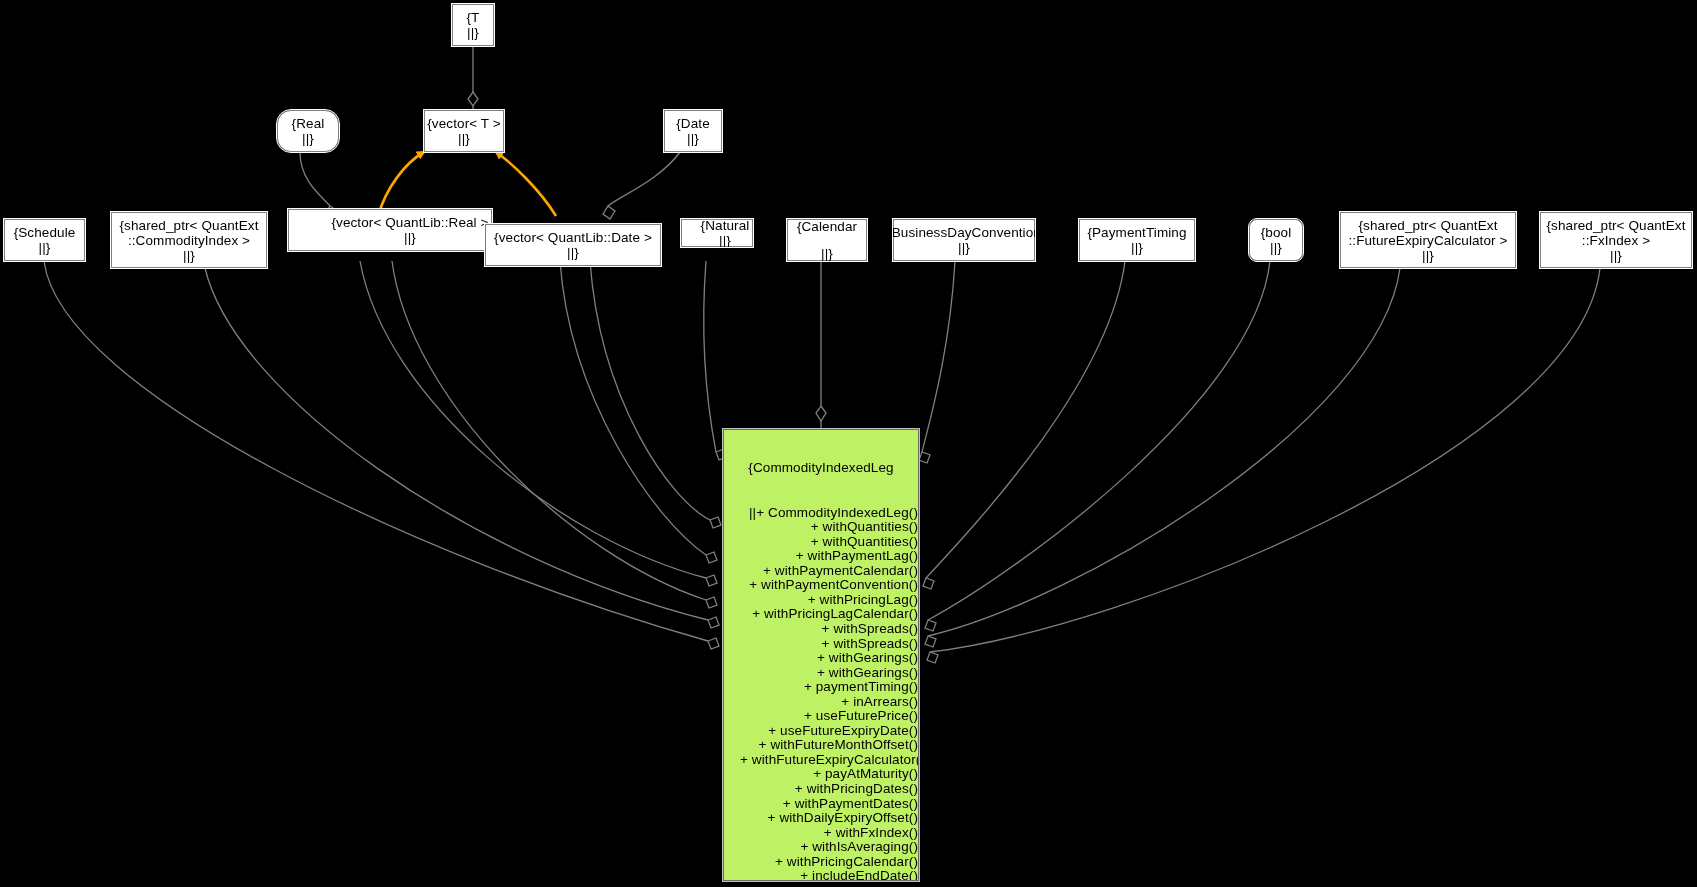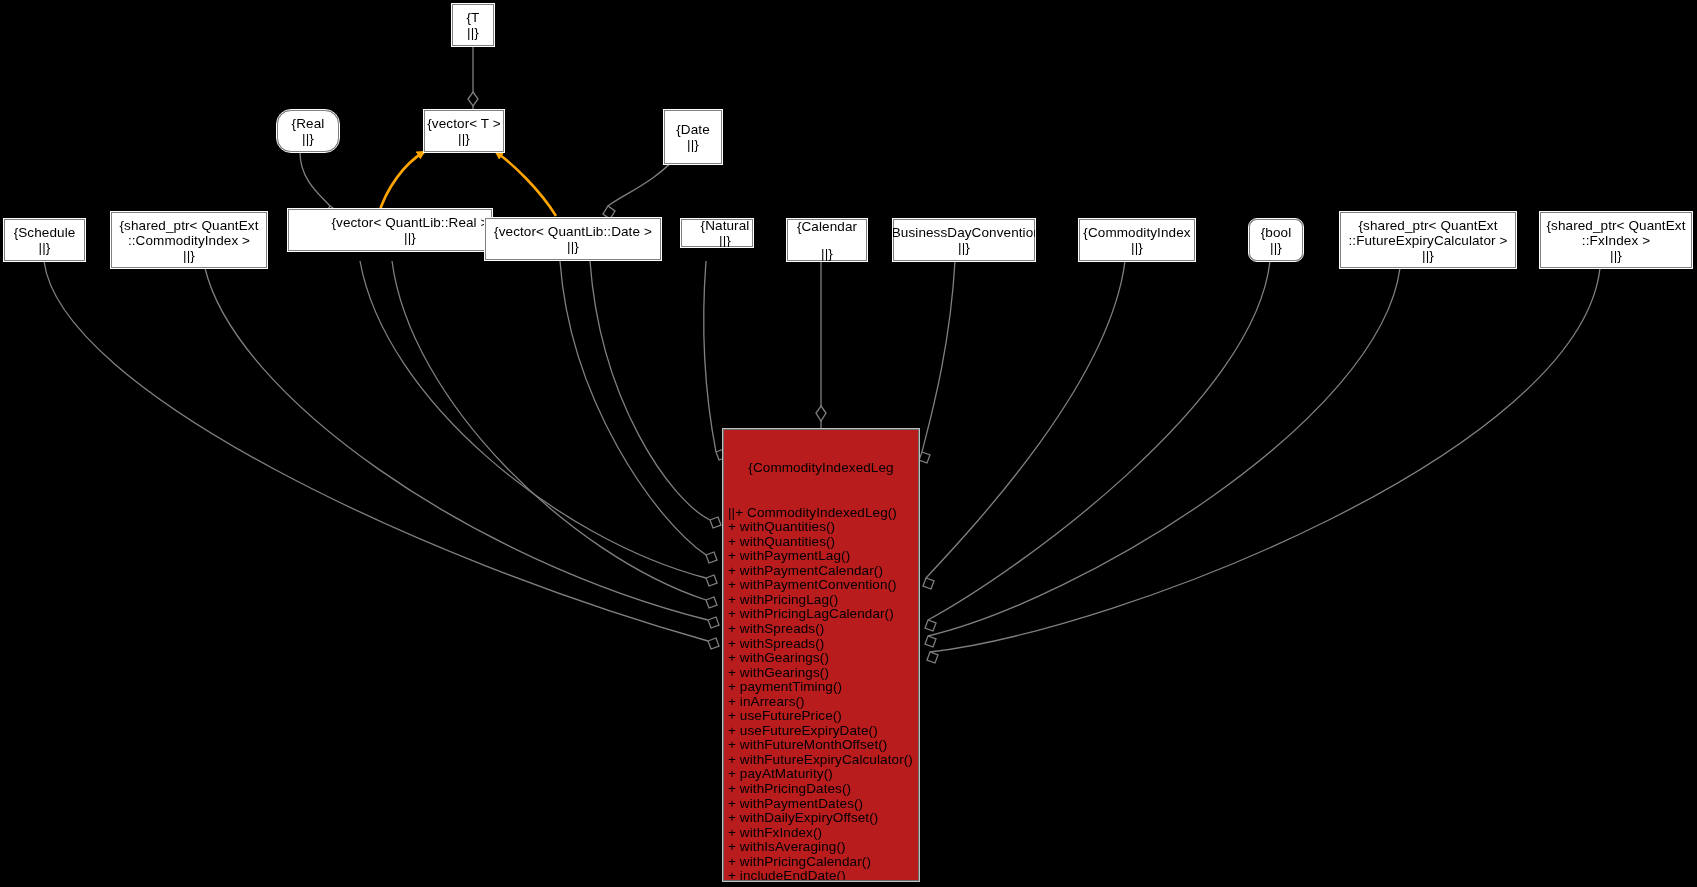--- a/index.html
+++ b/index.html
@@ -39,38 +39,39 @@
     text-align: center;
     display: flex;
     flex-direction: column;
     align-items: center;
     justify-content: center;
     white-space: pre;
     letter-spacing: 0.1px;
   }
   .node .nline { display: block; }
   .node.main {
-    background: #b91c1c;
+    background: #bef264;
     border: 1px solid #6b6b6b;
     outline: 1px solid #c0c0c0;
     display: block;
     text-align: left;
     padding: 0;
     overflow: hidden;
   }
   .main .title {
     display: block;
     text-align: center;
     font-size: 13.5px;
     line-height: 14.6px;
     padding-top: 1px;
   }
   .main .mlist {
     display: block;
-    padding: 0 0 0 4px;
+    padding: 0 0 0 16px;
+    text-align: right;
   }
   .main .mrow {
     display: block;
     font-size: 13.5px;
     line-height: 14.55px;
     white-space: pre;
   }
 </style>
 </head>
 <body>
@@ -149,63 +150,63 @@
   <div class="node" style="left:277px; top:110px; width:62px; height:42px;border-radius:14px;">
     <span class="nline">{Real</span>
     <span class="nline">||}</span>
   </div>
 
   <div class="node" style="left:424px; top:110px; width:80px; height:42px;">
     <span class="nline">{vector&lt; T &gt;</span>
     <span class="nline">||}</span>
   </div>
 
-  <div class="node" style="left:664px; top:110px; width:58px; height:54px;">
+  <div class="node" style="left:664px; top:110px; width:58px; height:42px;">
     <span class="nline">{Date</span>
     <span class="nline">||}</span>
   </div>
 
   <div class="node" style="left:4px; top:219px; width:81px; height:42px;">
     <span class="nline">{Schedule</span>
     <span class="nline">||}</span>
   </div>
 
   <div class="node" style="left:111px; top:212px; width:156px; height:56px;">
     <span class="nline">{shared_ptr&lt; QuantExt</span>
     <span class="nline">::CommodityIndex &gt;</span>
     <span class="nline">||}</span>
   </div>
 
   <div class="node" style="left:288px; top:209px; width:204px; height:42px;padding-left:40px;">
     <span class="nline">{vector&lt; QuantLib::Real &gt;</span>
     <span class="nline">||}</span>
   </div>
 
-  <div class="node" style="left:485px; top:218px; width:176px; height:42px;">
+  <div class="node" style="left:485px; top:224px; width:176px; height:42px;">
     <span class="nline">{vector&lt; QuantLib::Date &gt;</span>
     <span class="nline">||}</span>
   </div>
 
   <div class="node" style="left:681px; top:219px; width:72px; height:28px;padding-left:16px;">
     <span class="nline">{Natural</span>
     <span class="nline">||}</span>
   </div>
 
   <div class="node" style="left:787px; top:219px; width:80px; height:42px;gap:12px;">
     <span class="nline">{Calendar</span>
     <span class="nline">||}</span>
   </div>
 
   <div class="node" style="left:893px; top:219px; width:142px; height:42px;">
     <span class="nline">{BusinessDayConvention</span>
     <span class="nline">||}</span>
   </div>
 
   <div class="node" style="left:1079px; top:219px; width:116px; height:42px;">
-    <span class="nline">{CommodityIndex</span>
+    <span class="nline">{PaymentTiming</span>
     <span class="nline">||}</span>
   </div>
 
   <div class="node" style="left:1249px; top:219px; width:54px; height:42px;border-radius:8px;">
     <span class="nline">{bool</span>
     <span class="nline">||}</span>
   </div>
 
   <div class="node" style="left:1340px; top:212px; width:176px; height:56px;">
     <span class="nline">{shared_ptr&lt; QuantExt</span>

